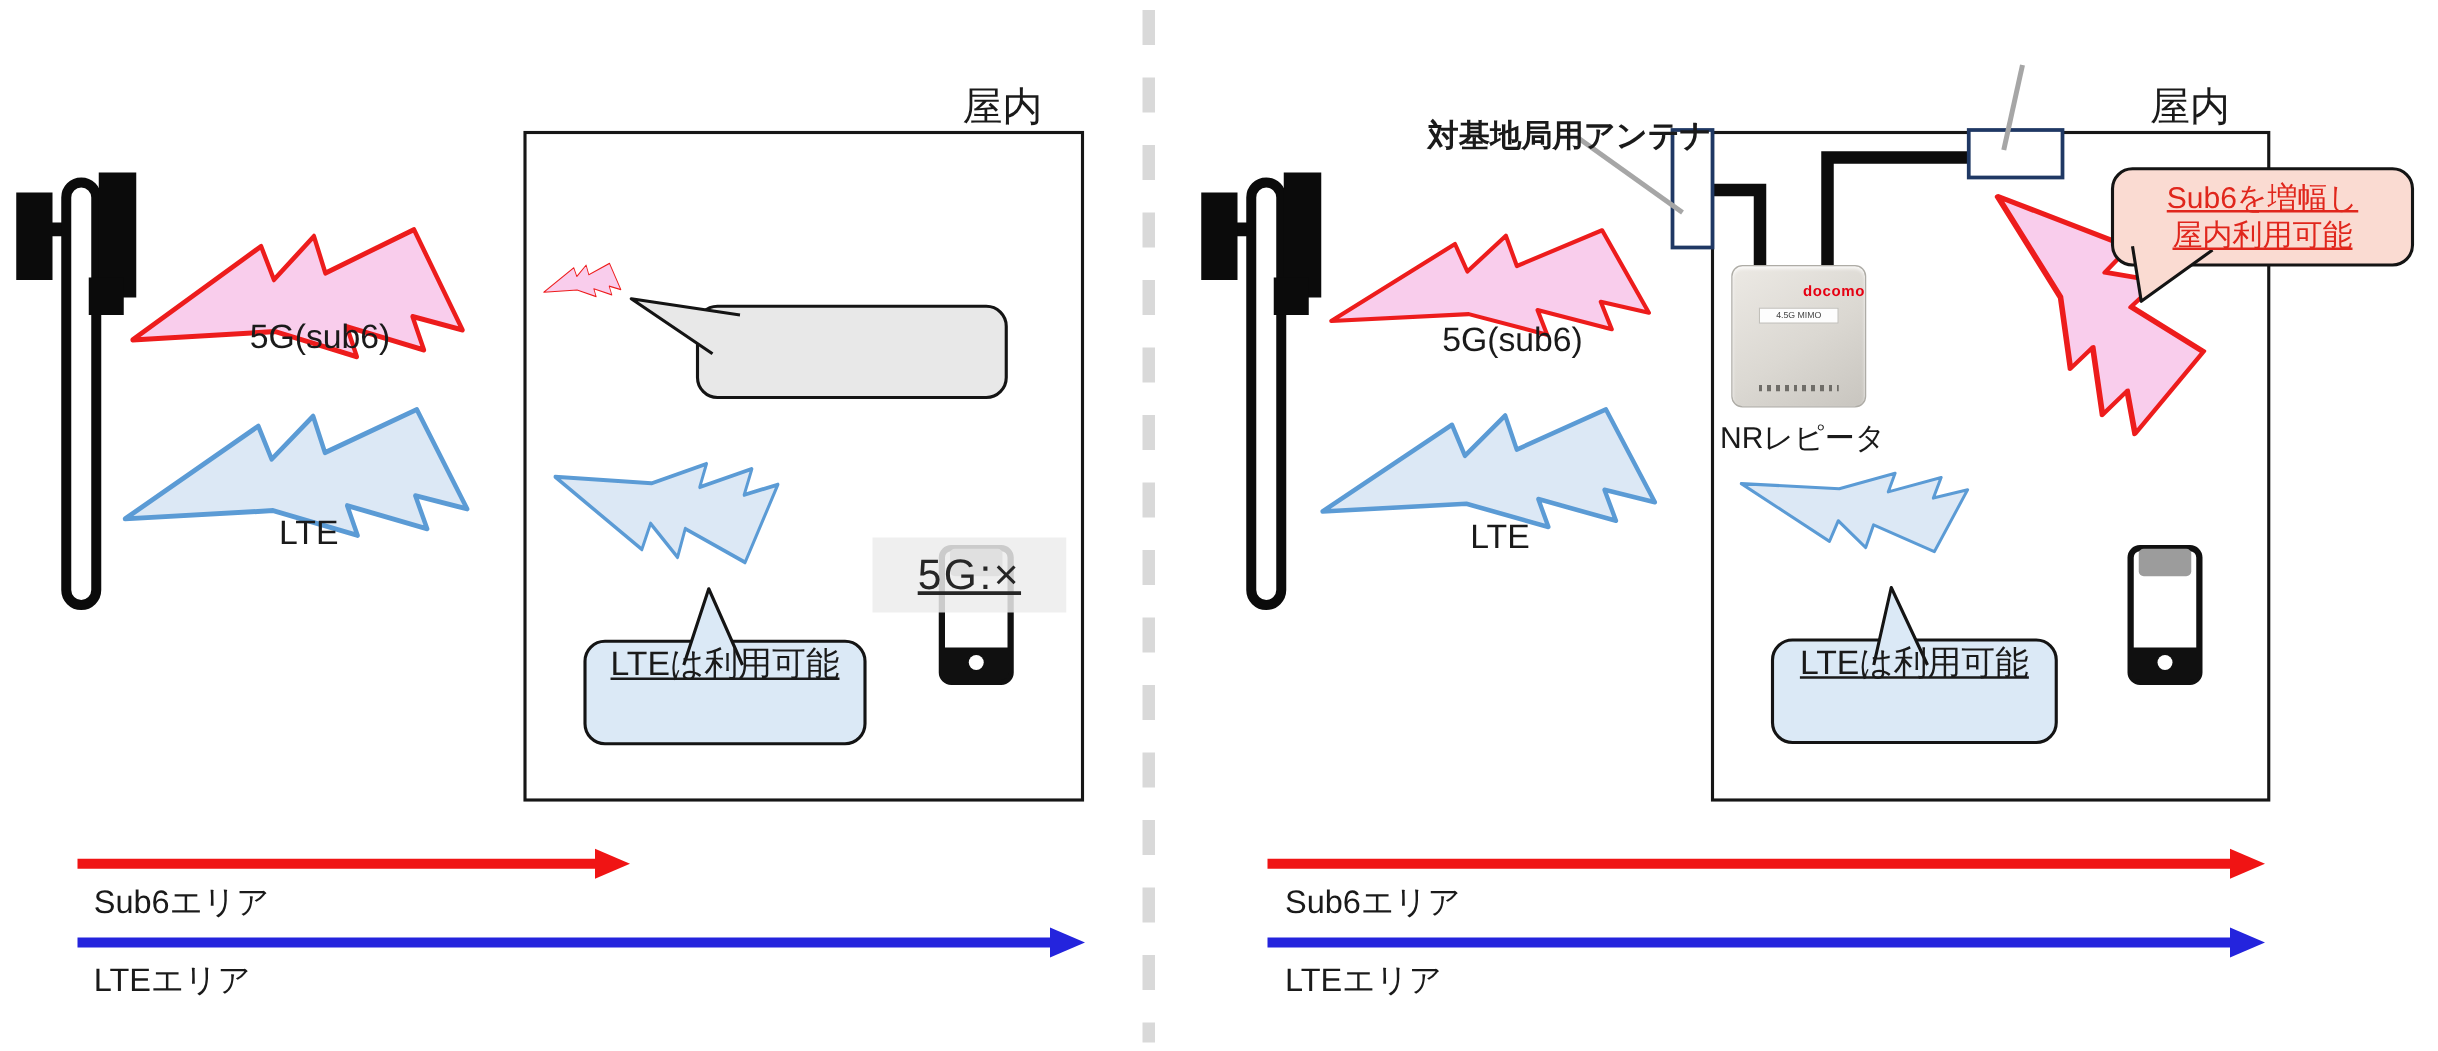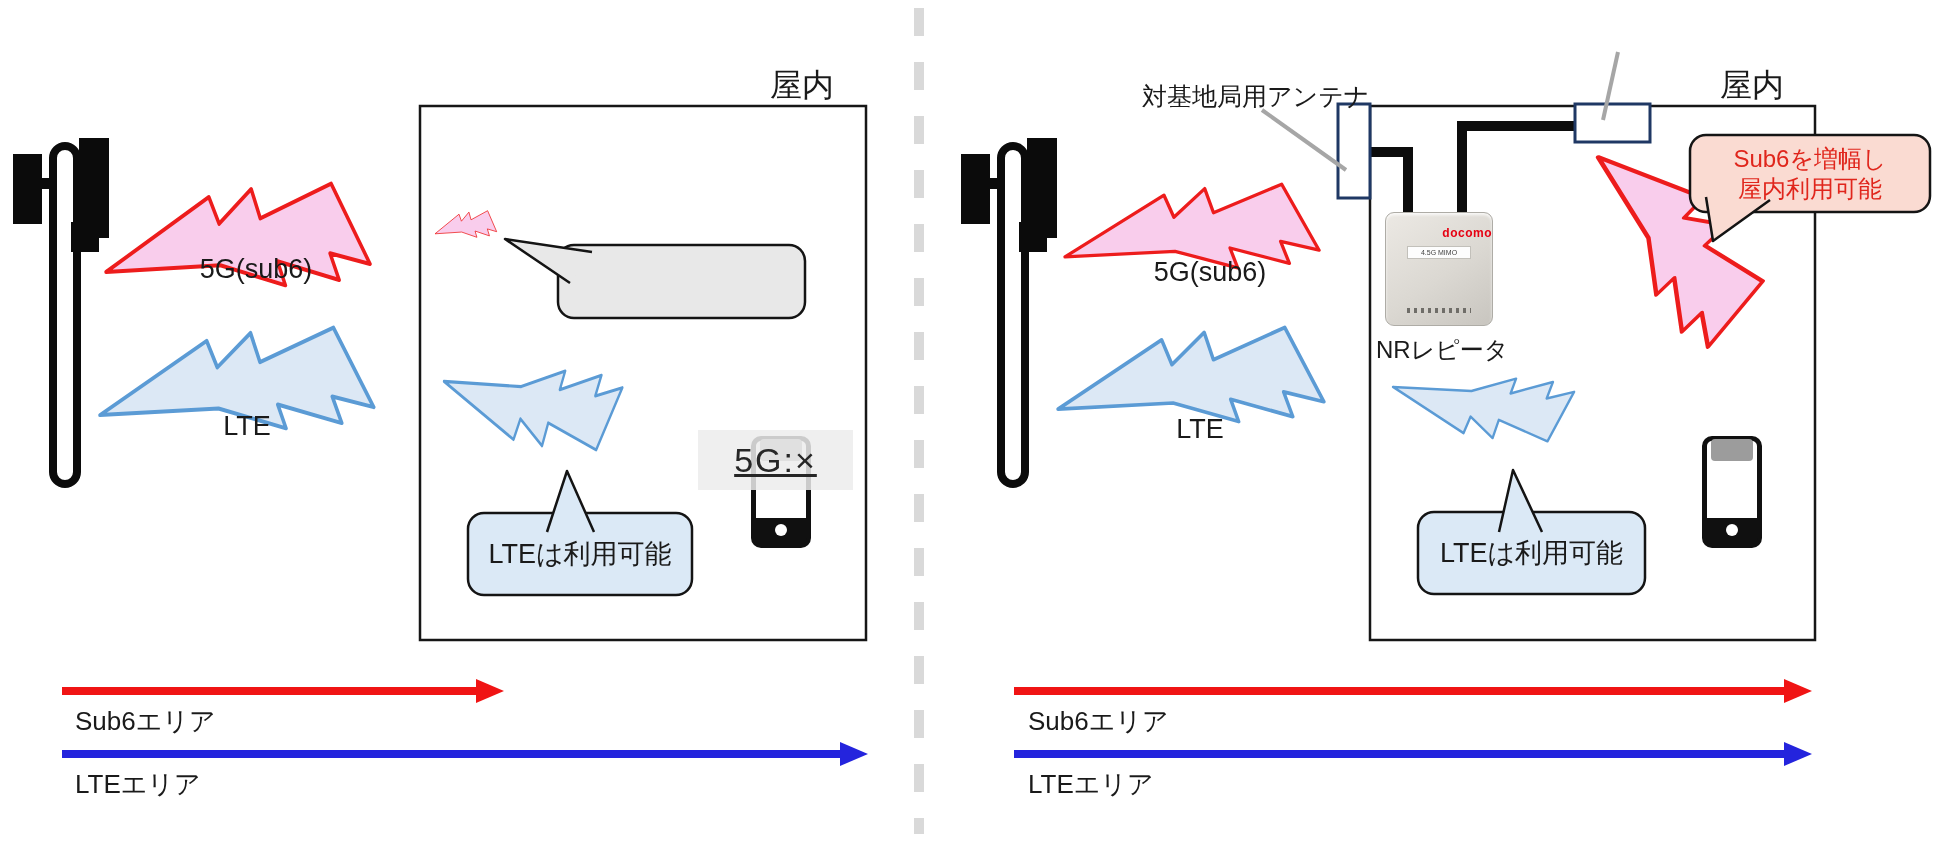--- a/index.html
+++ b/index.html
@@ -3,22 +3,22 @@
 <meta charset="utf-8">
 <style>
   html,body{margin:0;padding:0;background:#fff;}
   .canvas{position:relative;width:1950px;height:841px;background:#fff;overflow:hidden;
           font-family:"Liberation Sans", sans-serif;color:#1a1a1a;}
   .canvas svg.layer{position:absolute;left:0;top:0;}
   .txt{position:absolute;white-space:nowrap;}
   .signal-label{font-size:27px;text-align:center;margin-top:40px;}
   .indoor-label{font-size:32px;text-align:center;width:100px;}
   .area-label{font-size:26px;}
-  .callout-text{position:absolute;display:flex;align-items:center;justify-content:center;
-                font-size:27px;text-align:center;}
+  .callout-text{position:absolute;display:flex;justify-content:center;
+                font-size:27px;text-align:center;text-decoration:underline;}
   .antenna-label{font-size:25px;}
   .badge{position:absolute;display:flex;align-items:center;justify-content:center;
          font-size:34px;letter-spacing:2px;z-index:6;}
   .badge.gray{background:rgba(236,236,236,.85);color:#262626;text-decoration:underline;}
   .badge.pink{background:rgba(248,216,212,.78);color:#d92619;}
   
   .phone{position:absolute;width:50px;height:102px;border:5px solid #101010;border-radius:10px;
          background:#fff;z-index:5;}
   .phone .cap{position:absolute;left:4px;right:4px;top:-2px;height:22px;background:#9c9c9c;
               border-radius:4px;}
@@ -150,21 +150,21 @@
     <div class="panel-l"></div>
     <div class="pole"></div>
     <div class="panel-r"></div>
     <div class="panel-r2"></div>
   </div>
 
   <div class="txt signal-label" style="left:1135px;top:217px;width:150px;">5G(sub6)</div>
   <div class="txt signal-label" style="left:1140px;top:374px;width:120px;">LTE</div>
   <div class="txt indoor-label" style="left:1702px;top:64px;">屋内</div>
 
-  <div class="txt antenna-label" style="left:1142px;top:80px;">対基地局用アンテナ</div>
+  <div class="txt antenna-label" style="left:1142px;top:92px;font-weight:bold;">対基地局用アンテナ</div>
 
   <div class="repeater">
     <div class="brand">docomo</div>
     <div class="model">4.5G MIMO</div>
     <div class="ports"></div>
   </div>
   <div class="txt" style="left:1376px;top:334px;font-size:24px;">NRレピータ</div>
 
   <div class="callout-text" style="left:1690px;top:135px;width:240px;height:77px;font-size:24px;line-height:30px;color:#e0261c;flex-direction:column;">
     <span>Sub6を増幅し</span>

